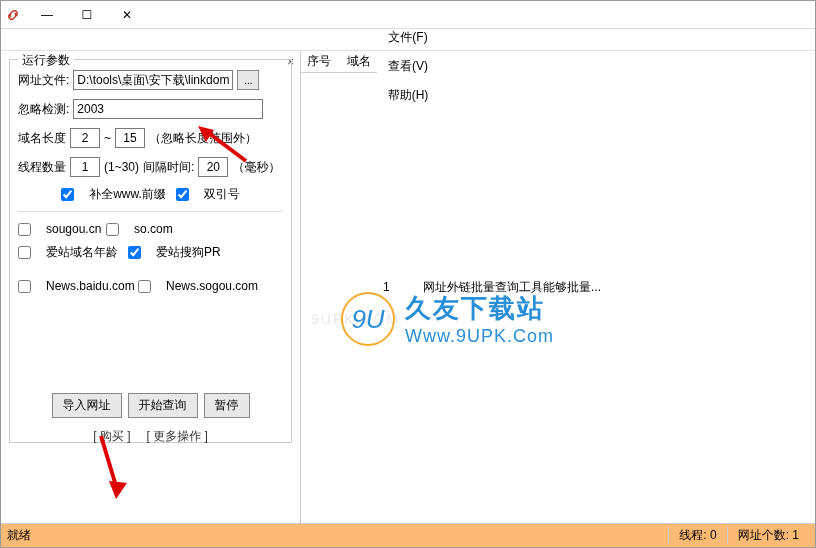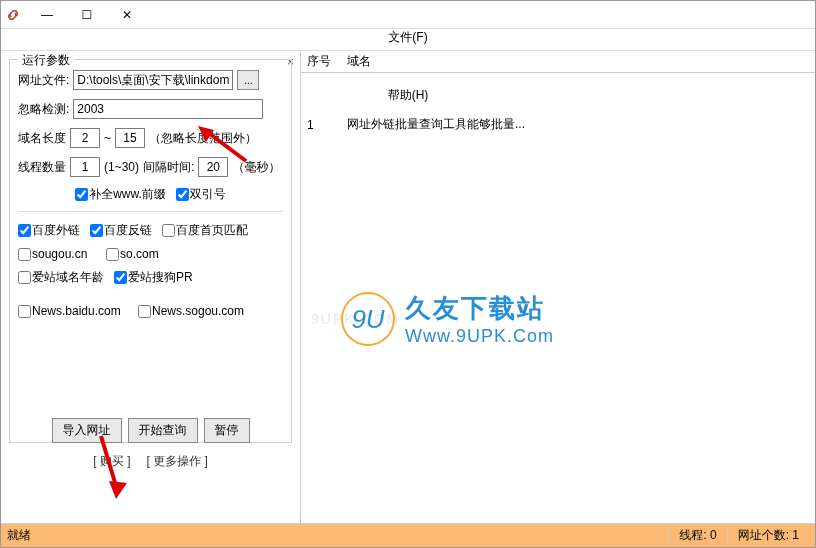--- a/index.html
+++ b/index.html
@@ -18,28 +18,28 @@
     .groupbox { border: 1px solid #ccc; margin-top: 2px; padding: 10px 8px 8px; position: relative; height: 384px; }
     .group-title { position: absolute; top: -8px; left: 8px; background: #fff; padding: 0 4px; font-size: 12px; }
     .row { display: flex; align-items: center; margin-bottom: 9px; gap: 4px; font-size: 12px; }
     .row label { white-space: nowrap; }
     input[type="text"] { border: 1px solid #7a7a7a; height: 20px; padding: 0 3px; font-size: 12px; font-family: inherit; }
     .file-input { width: 160px; }
     .browse-btn { width: 22px; height: 20px; border: 1px solid #888; background: #e8e8e8; cursor: default; font-size: 10px; display: flex; align-items: center; justify-content: center; }
     .ignore-input { width: 190px; }
     .small-input { width: 30px; text-align: center; }
     .check-row { display: flex; flex-wrap: wrap; gap: 6px 10px; margin-bottom: 8px; }
-    .checkbox-item { display: flex; align-items: center; gap: 1px; font-size: 12px; white-space: nowrap; }
+    .checkbox-item { display: flex; align-items: center; gap: 15px; font-size: 12px; white-space: nowrap; }
     .checkbox-item input { width: 13px; height: 13px; }
     hr.sep { border: none; border-top: 1px solid #ddd; margin: 6px 0 10px; }
     .btn-row { display: flex; gap: 6px; justify-content: center; margin-top: 100px; }
     .btn { border: 1px solid #888; background: #e8e8e8; padding: 3px 10px; font-size: 12px; cursor: default; font-family: inherit; }
     .link-row { display: flex; justify-content: center; gap: 16px; margin-top: 10px; }
     .link-row a { color: #333; text-decoration: none; }
-    .right-panel { flex: 1; display: flex; flex-direction: column; gap: 40px; }
+    .right-panel { flex: 1; display: flex; flex-direction: row; }
     .table-header { display: flex; border-bottom: 1px solid #ccc; background: #fff; height: 22px; align-items: center; padding: 0 6px; }
     .th-seq { width: 40px; }
     .th-domain { flex: 1; }
     .table-row { display: flex; padding: 3px 6px; align-items: center; }
     .td-seq { width: 40px; }
     .watermark { position: absolute; left: 340px; top: 240px; display: flex; align-items: center; gap: 10px; opacity: 0.95; pointer-events: none; }
     .wm-text-faint { position: absolute; left: 310px; top: 260px; color: #e8e8e8; font-size: 14px; letter-spacing: 2px; pointer-events: none; }
     .wm-logo { width: 54px; height: 54px; border-radius: 50%; border: 2px solid #f5a623; display: flex; align-items: center; justify-content: center; }
     .wm-logo-inner { font-size: 26px; font-weight: normal; color: #1e88d6; font-style: italic; }
     .wm-texts { display: flex; flex-direction: column; }
@@ -114,34 +114,20 @@
             </label>
           <label class="checkbox-item">
               <input type="checkbox" checked="" style="">
               <span>双引号</span>
             </label>
         </div>
 
         <hr class="sep">
 
         <div class="check-row">
-          <label class="checkbox-item">
-              <input type="checkbox" checked="" style="">
-              <span>百度外链</span>
-            </label>
-          <label class="checkbox-item">
-              <input type="checkbox" checked="" style="">
-              <span>百度反链</span>
-            </label>
-          <label class="checkbox-item">
-              <input type="checkbox" style="">
-              <span>百度首页匹配</span>
-            </label>
-        </div>
-        <div class="check-row">
           <label class="checkbox-item" style="width:78px">
               <input type="checkbox" style="">
               <span>sougou.cn</span>
             </label>
           <label class="checkbox-item">
               <input type="checkbox" style="">
               <span>so.com</span>
             </label>
         </div>
         <div class="check-row">

